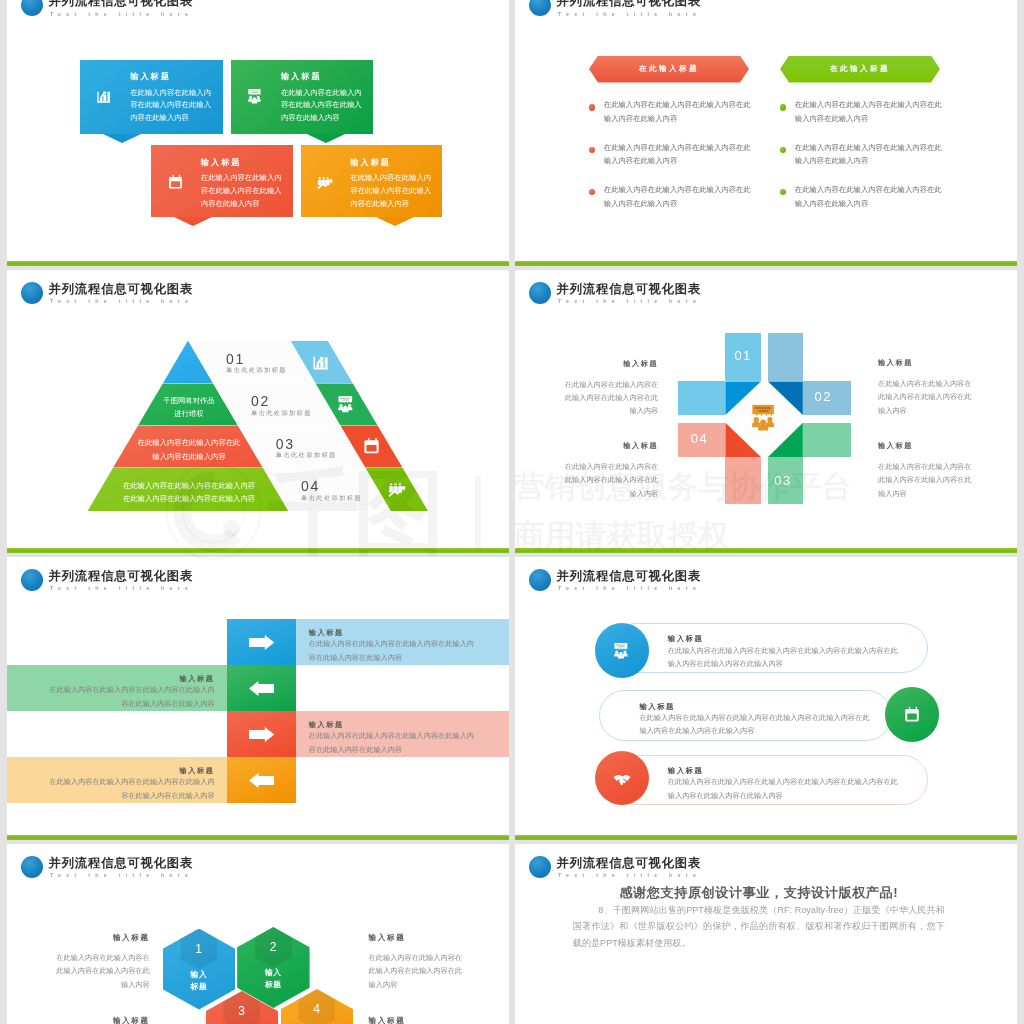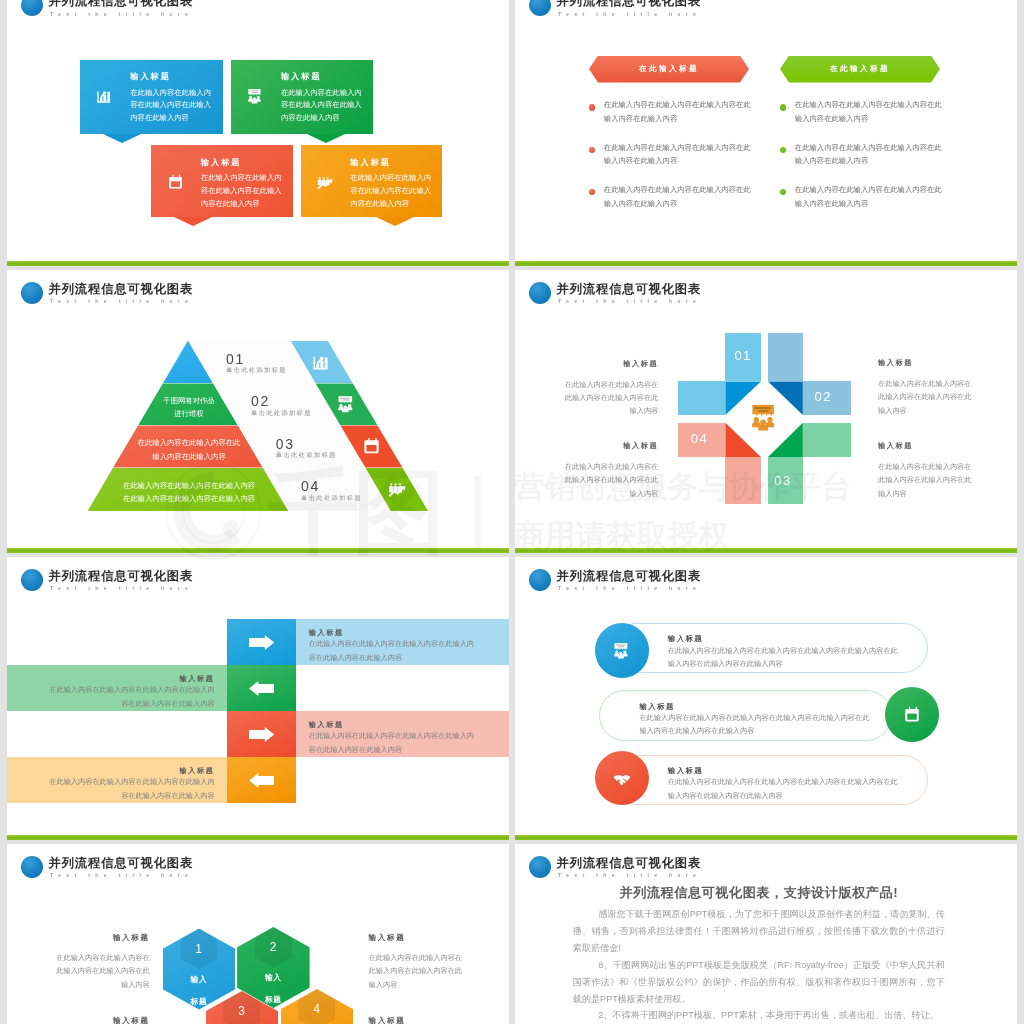--- a/index.html
+++ b/index.html
@@ -54,21 +54,21 @@
 .arow .t{position:absolute;font-size:7.2px;font-weight:bold;color:#5a5a5a;letter-spacing:1.6px;white-space:nowrap;}
 .arow .b{position:absolute;font-size:7.2px;color:#7f7f7f;line-height:13.6px;letter-spacing:0px;}
 
 .pill{position:absolute;border-radius:999px;background:#fff;}
 .pillc{position:absolute;border-radius:50%;z-index:2;}
 .pl-t{position:absolute;font-size:7.4px;font-weight:bold;color:#4f4f4f;letter-spacing:1.5px;white-space:nowrap;}
 .pl-b{position:absolute;font-size:7.2px;color:#868686;line-height:13.6px;letter-spacing:0px;}
 
 .hxw{position:absolute;}
 .hxn{position:absolute;font-size:12px;color:#fff;font-weight:normal;letter-spacing:0.5px;}
-.hxl{position:absolute;font-size:7.8px;color:#fff;font-weight:bold;line-height:22px;text-align:center;letter-spacing:0.6px;}
+.hxl{position:absolute;font-size:7.8px;color:#fff;font-weight:bold;line-height:12px;text-align:center;letter-spacing:0.6px;}
 .hxt{position:absolute;}
 .hxt .t{font-size:7.6px;font-weight:bold;color:#5a5a5a;letter-spacing:1.6px;margin-bottom:8px;}
 .hxt .b{font-size:7.2px;color:#8a8a8a;line-height:13.4px;letter-spacing:0px;}
 
 .cp{position:absolute;}
 .cp .h{font-size:13.2px;font-weight:bold;color:#5d5d5d;text-align:center;letter-spacing:0.5px;}
 .cp p{font-size:9.1px;color:#a0a0a0;line-height:16.9px;letter-spacing:0px;text-align:justify;}
 </style>
 </head>
 <body>
@@ -472,24 +472,22 @@
 </div>
 <div class="hxt" style="left:52.9px;top:1016.0px;width:96.8px;text-align:right;">
  <div class="t">输入标题</div>
 
 </div>
 <div class="hxt" style="left:368.6px;top:1016.0px;width:96.0px;text-align:left;">
  <div class="t">输入标题</div>
 
 </div>
 <div class="cp" style="left:572.8px;top:883.5px;width:372px;">
-<div class="h">并列流程信息可视化图表，支持设计版权产品!</div>
-<p style="text-indent:25.5px;margin-top:4.5px;">感谢您下载千图网原创PPT模板，为了您和千图网以及原创作者的利益，请勿复制、传播、销售，否则将承担法律责任！千图网将对作品进行维权，按照传播下载次数的十倍进行索取赔偿金!</p>
+<div class="h">感谢您支持原创设计事业，支持设计版权产品!</div>
 <p style="text-indent:25.5px;margin-top:0px;">8、千图网网站出售的PPT模板是免版税类（RF: Royalty-free）正版受《中华人民共和国著作法》和《世界版权公约》的保护，作品的所有权、版权和著作权归千图网所有，您下载的是PPT模板素材使用权。</p>
-<p style="text-indent:25.5px;margin-top:0px;">2、不得将千图网的PPT模板、PPT素材，本身用于再出售，或者出租、出借、转让、</p>
 </div>
 <div class="wm" style="left:0;top:0;width:1024px;height:1024px;">
 <svg width="1024" height="1024" viewBox="0 0 1024 1024" style="position:absolute;left:0;top:0">
  <g fill="#000" fill-opacity="0.04">
   <path d="M213.6 471.5 a40.3 40.3 0 1 0 27.5 69.8 l-11.6 -12.6 a23 23 0 1 1 -15.9 -40 z"></path>
   <circle cx="231" cy="528.5" r="8.5"></circle>
  </g>
  <g fill="none" stroke="#000" stroke-opacity="0.028" stroke-width="2.4">
   <circle cx="213.6" cy="511.8" r="47"></circle>
   <circle cx="213.6" cy="511.8" r="31"></circle>

